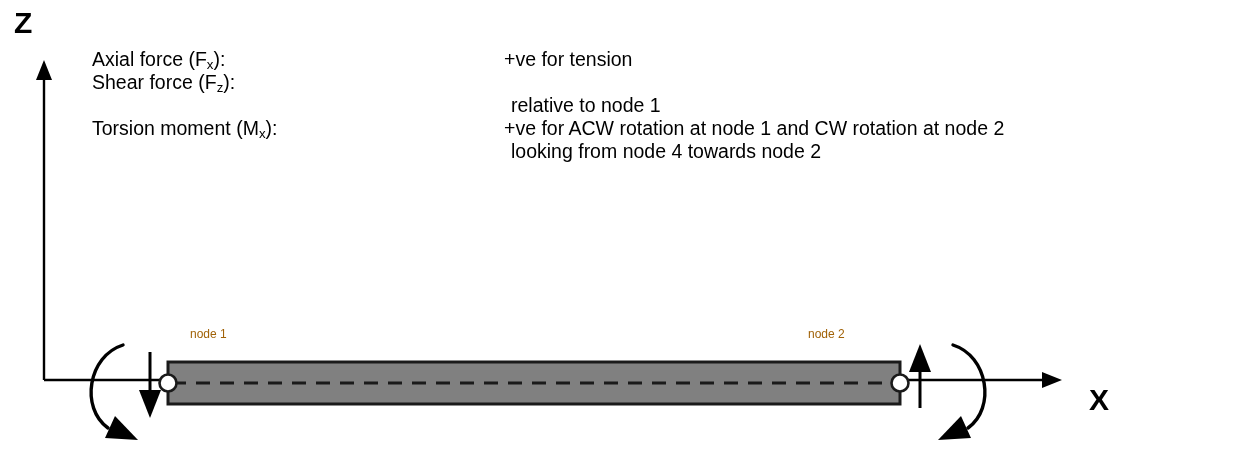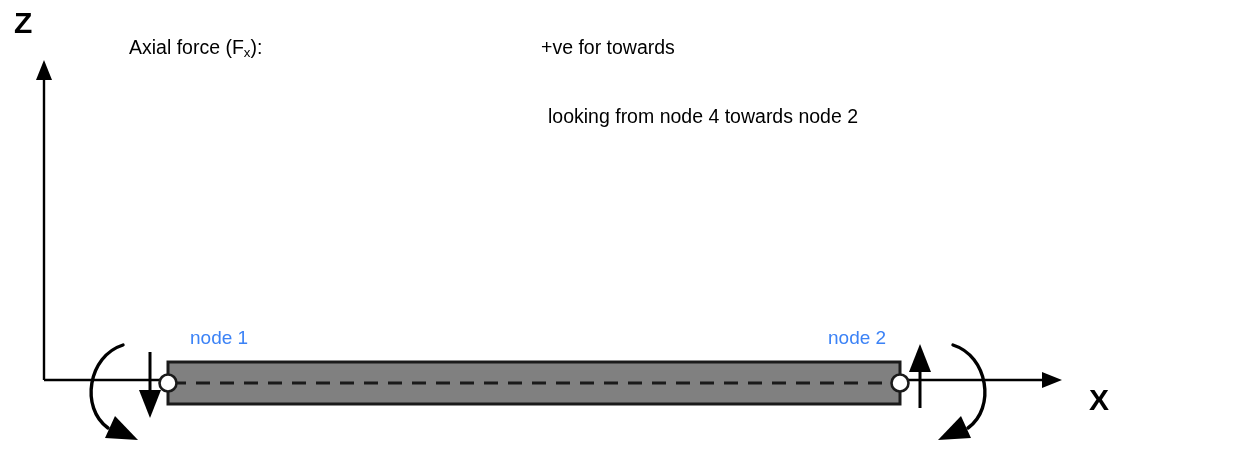--- a/index.html
+++ b/index.html
@@ -30,23 +30,22 @@
     color: #000000;
     white-space: nowrap;
   }
   #z-axis-label { left: 14px; top: 8px; }
   #x-axis-label { left: 1089px; top: 385px; }
 
   
   #convention-table {
     position: absolute;
     left: 92px;
-    top: 36px;
+    top: 48px;
     width: 1100px;
-    margin-left: 37px;
   }
   .conv-row {
     position: relative;
     height: 23px;
   }
   .conv-term,
   .conv-desc {
     position: absolute;
     top: 0;
     font-family: "Liberation Sans", sans-serif;
@@ -63,27 +62,27 @@
     font-size: 0.68em;
     line-height: 0;
     vertical-align: baseline;
     position: relative;
     top: 0.26em;
   }
 
   
   .node-label {
     font-family: "Liberation Sans", sans-serif;
-    font-size: 19px;
+    font-size: 12px;
     line-height: 1;
-    color: #3b82f6;
+    color: #a16207;
     white-space: nowrap;
   }
   #node1-label { left: 190px; top: 328px; }
-  #node2-label { left: 828px; top: 328px; }
+  #node2-label { left: 808px; top: 328px; }
 
   
   #beam-figure {
     position: absolute;
     left: 0;
     top: 0;
     width: 1242px;
     height: 453px;
   }
 </style>
@@ -92,25 +91,31 @@
 
 <div id="root">
 
   <div class="abs axis-letter" id="z-axis-label">Z</div>
 
   <div class="abs axis-letter" id="x-axis-label">X</div>
 
   <div id="convention-table">
       <div class="conv-row">
         <div class="conv-term">Axial force (F<sub>x</sub>):</div>
-        <div class="conv-desc">+ve for towards</div>
+        <div class="conv-desc">+ve for tension</div>
       </div>
       <div class="conv-row">
+        <div class="conv-term">Shear force (F<sub>z</sub>):</div>
       </div>
       <div class="conv-row">
+        <div class="conv-desc indented">relative to node 1</div>
+      </div>
+      <div class="conv-row">
+        <div class="conv-term">Torsion moment (M<sub>x</sub>):</div>
+        <div class="conv-desc">+ve for ACW rotation at node 1 and CW rotation at node 2</div>
       </div>
       <div class="conv-row">
         <div class="conv-desc indented">looking from node 4 towards node 2</div>
       </div>
       <div class="conv-row">
       </div>
     </div>
 
   <div class="abs node-label" id="node1-label">node 1</div>
   <div class="abs node-label" id="node2-label">node 2</div>

